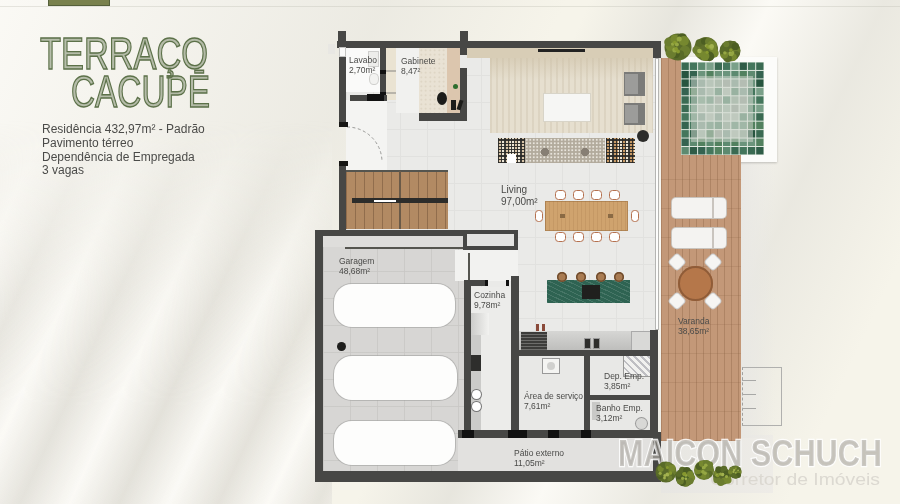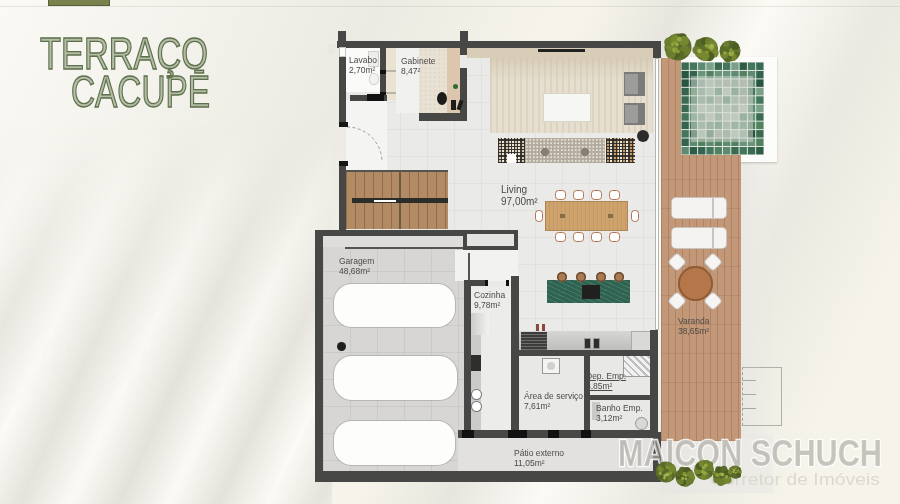--- a/index.html
+++ b/index.html
@@ -27,20 +27,26 @@
   <div class="abs" style="left:48px;top:0;width:62px;height:6px;background:#79814d;border:1px solid #55603a;border-top:none;box-sizing:border-box;"></div>
   <div class="abs" style="left:0;top:6px;width:900px;height:1px;background:rgba(190,188,178,0.35);"></div>
 
   <svg class="abs" id="title" style="left:0;top:0;" width="260" height="130" viewBox="0 0 260 130">
     <g font-family="Liberation Sans, sans-serif" font-size="43.5" fill="#5c7149" fill-opacity="0.42" stroke="#5c7149" stroke-width="1.4" text-anchor="end">
       <text x="208" y="69" textLength="168" lengthAdjust="spacingAndGlyphs">TERRAÇO</text>
       <text x="210" y="106.5" textLength="139" lengthAdjust="spacingAndGlyphs">CACUPĒ</text>
     </g>
   </svg>
 
+  <div class="abs" style="left:42px;top:123px;font-size:12px;line-height:13.8px;color:#4b4b49;">
+    Residência 432,97m² - Padrão<br>
+    Pavimento térreo<br>
+    Dependência de Empregada<br>
+    3 vagas
+  </div>
 
   <div class="abs" style="left:346px;top:48px;width:309px;height:302px;background:#eaeae8;
      background-image:linear-gradient(#e1e1df 1px,transparent 1px),linear-gradient(90deg,#e1e1df 1px,transparent 1px);
      background-size:27px 27px;"></div>
 
   <div class="abs" style="left:323px;top:244px;width:141px;height:230px;background:#d7d6d4;
      background-image:linear-gradient(rgba(200,199,197,0.8) 1px,transparent 1px),linear-gradient(90deg,rgba(200,199,197,0.8) 1px,transparent 1px);
      background-size:27px 27px;"></div>
 
   <div class="abs" style="left:458px;top:432px;width:196px;height:42px;background:#e2e1df;"></div>
@@ -357,21 +363,21 @@
   <div class="abs" style="left:742px;top:380px;width:14px;height:1px;background:#a8a8a6;"></div>
   <div class="abs" style="left:742px;top:394px;width:14px;height:1px;background:#a8a8a6;"></div>
   <div class="abs" style="left:742px;top:408px;width:14px;height:1px;background:#a8a8a6;"></div>
 
   <div class="lbl" style="left:349px;top:55px;">Lavabo<br>2,70m²</div>
   <div class="lbl" style="left:401px;top:56px;">Gabinete<br>8,47²</div>
   <div class="lbl" style="left:501px;top:184px;font-size:10px;line-height:11.5px;">Living<br>97,00m²</div>
   <div class="lbl" style="left:339px;top:256px;">Garagem<br>48,68m²</div>
   <div class="lbl" style="left:474px;top:290px;">Cozinha<br>9,78m²</div>
   <div class="lbl" style="left:524px;top:391px;">Área de serviço<br>7,61m²</div>
-  <div class="lbl" style="left:586px;top:371px;text-decoration:underline;">Dep. Emp.<br>3,85m²</div>
+  <div class="lbl" style="left:604px;top:371px;">Dep. Emp.<br>3,85m²</div>
   <div class="lbl" style="left:596px;top:403px;">Banho Emp.<br>3,12m²</div>
   <div class="lbl" style="left:514px;top:448px;">Pátio externo<br>11,05m²</div>
 
   <svg class="abs" style="left:346px;top:126px;" width="40" height="40" viewBox="0 0 40 40">
     <path d="M1,1 A35,35 0 0 1 36,36" fill="none" stroke="#9a9a98" stroke-width="1" stroke-dasharray="3,2.5"></path>
   </svg>
   <div class="abs" style="left:339px;top:122px;width:9px;height:5px;background:#161614;"></div>
   <div class="abs" style="left:339px;top:161px;width:9px;height:5px;background:#161614;"></div>
 
   <div class="abs" style="left:447px;top:48px;width:13px;height:65px;background:#dcc6ae;"></div>

